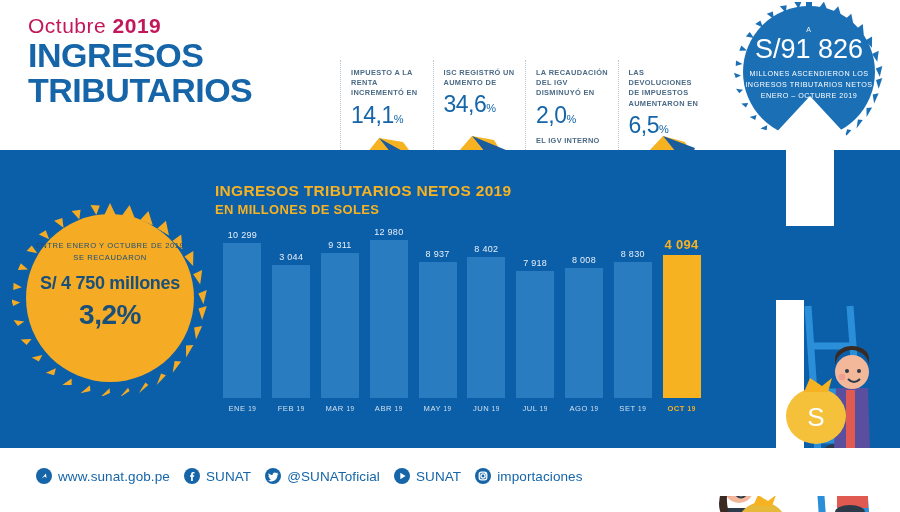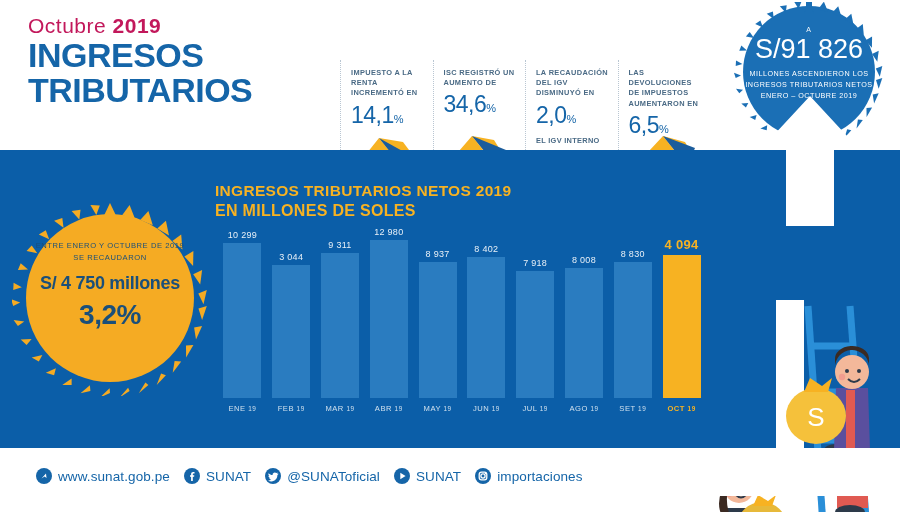--- a/index.html
+++ b/index.html
@@ -72,21 +72,21 @@
     position:absolute; left:0; top:40px; width:196px; text-align:center; color:#1a4f7a;
   }
   .by-top { font-size:7.6px; line-height:1.55; letter-spacing:.55px; text-transform:uppercase; padding:0 22px;}
   .by-amt { font-size:18px; font-weight:700; color:#1a4f7a; margin-top:9px; letter-spacing:-.3px;}
   .by-mid { font-size:7.6px; line-height:1.55; letter-spacing:.55px; text-transform:uppercase; margin-top:8px; padding:0 26px;}
   .by-pct { font-size:28px; font-weight:700; color:#1a4f7a; margin-top:5px; letter-spacing:-.5px;}
 
   
   .chart-title { position:absolute; left:215px; top:32px; width:490px; text-align:left; }
   .ct-1 { font-size:15.5px; font-weight:700; color:#f7b222; letter-spacing:.3px; }
-  .ct-2 { font-size:16px; font-weight:700; color:#f7b222; letter-spacing:.3px; margin-top:2px;}
+  .ct-2 { font-size:13px; font-weight:700; color:#f7b222; letter-spacing:.3px; margin-top:2px;}
 
   .chart { position:absolute; left:218px; top:88px; width:488px; height:190px; }
   .bars { position:absolute; left:0; top:0; width:488px; height:160px; display:flex; align-items:flex-end; }
   .bcol { flex:1 1 0; position:relative; height:160px; display:flex; flex-direction:column; justify-content:flex-end; align-items:center; }
   .bval { position:absolute; width:100%; text-align:center; font-size:9px; color:#e8f0f7; letter-spacing:.3px; }
   .bar { width:38px; background:#2a7cc0; }
   .bcol.hl .bar { background:#f7b222; }
   .bcol.hl .bval { color:#f7b222; font-size:13px; font-weight:700; }
   .xlabels { position:absolute; left:0; top:166px; width:488px; display:flex; }
   .xl { flex:1 1 0; text-align:center; font-size:7.6px; color:#cfe0ee; letter-spacing:.5px; }

